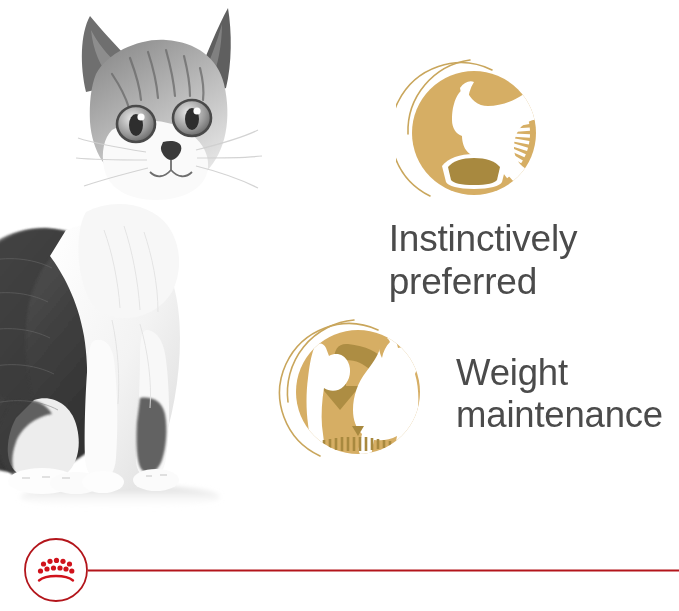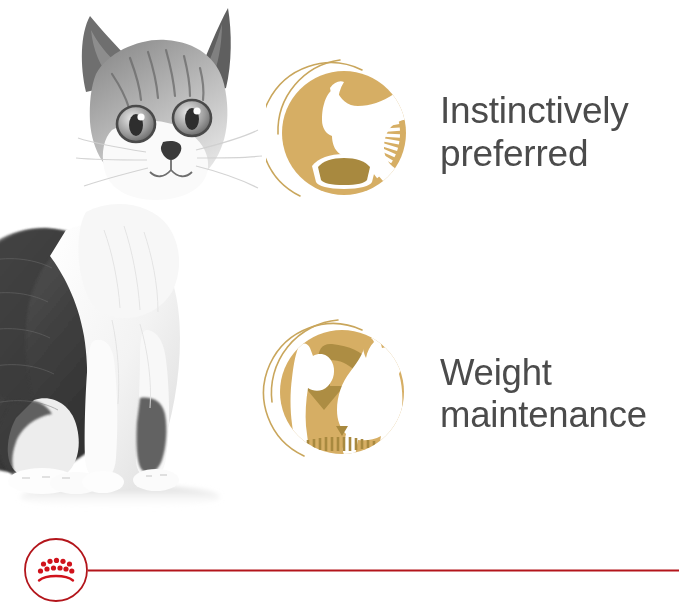--- a/index.html
+++ b/index.html
@@ -24,22 +24,22 @@
     overflow:hidden;
   }
   .photo svg{display:block;}
 
   
   .benefit{
     position:absolute;
     display:flex;
     align-items:center;
   }
-  .benefit-1{left:266px;top:48px;width:410px;height:170px;}
-  .benefit-2{left:258px;top:310px;width:421px;height:168px;}
+  .benefit-1{left:266px;top:48px;width:410px;height:170px;flex-direction:column;}
+  .benefit-2{left:258px;top:310px;width:421px;height:168px;justify-content:center;}
 
   .badge{flex:0 0 auto;}
   .badge svg{display:block;}
 
   .benefit-text{
     color:#4b4b4b;
     font-size:37px;
     line-height:1.16;
     font-weight:400;
     letter-spacing:-0.2px;

